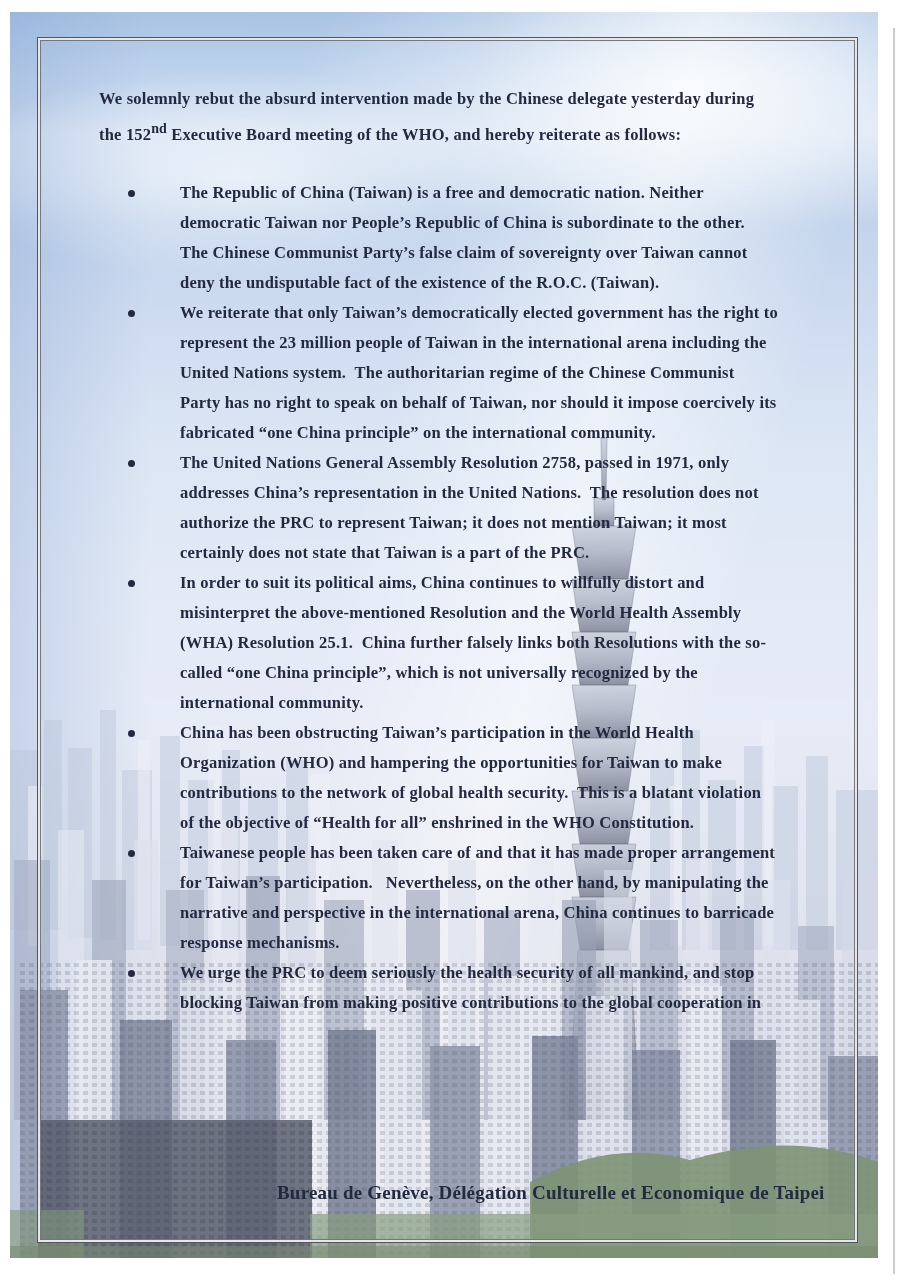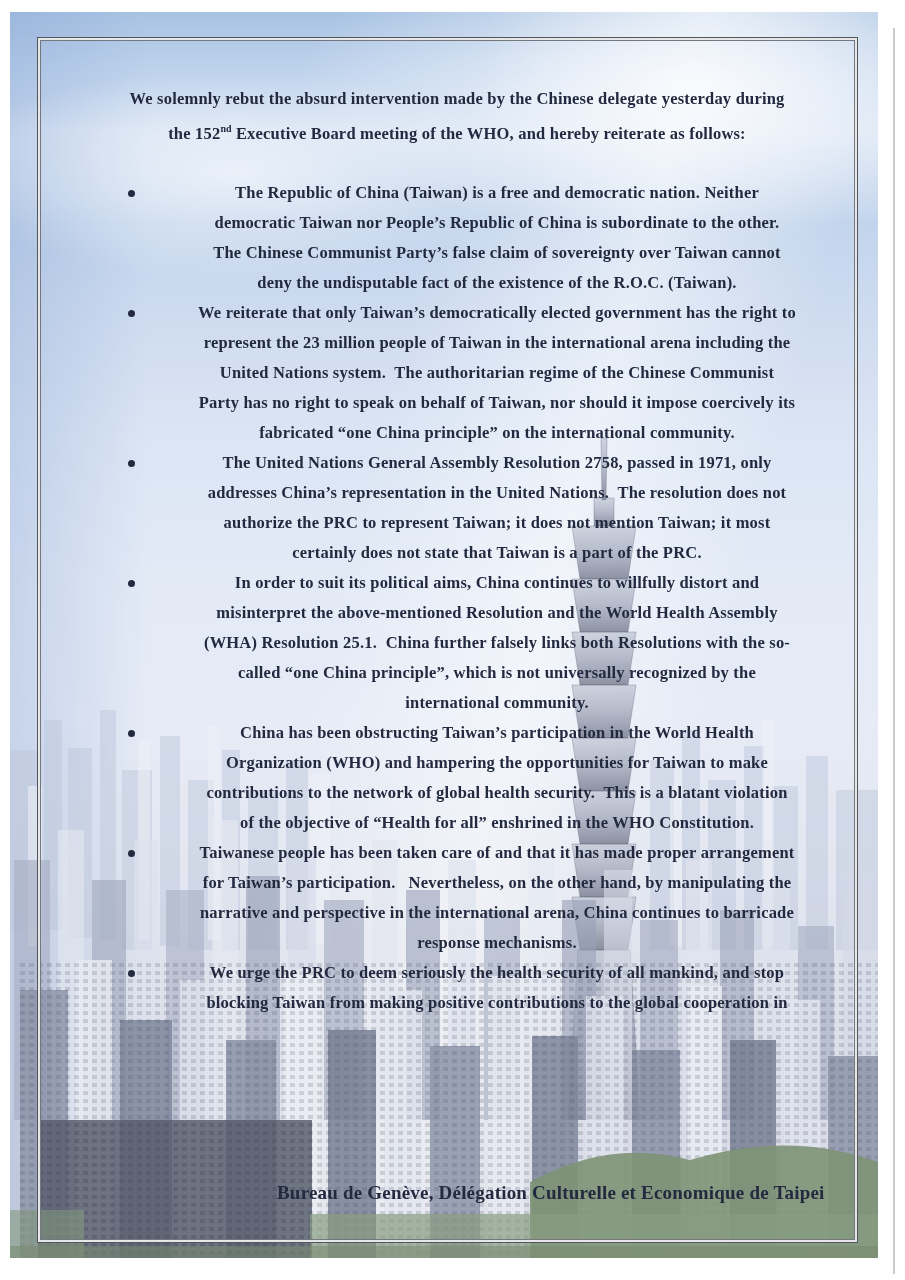--- a/index.html
+++ b/index.html
@@ -24,31 +24,31 @@
 
   
   .frame {
     position: absolute; left: 27px; top: 25px; right: 20px; bottom: 15px;
     border: 1px solid #54565c;
     box-shadow: inset 0 0 0 2px rgba(250,250,252,.85), inset 0 0 0 3px #74777e;
     z-index: 3;
   }
 
   .content { position: absolute; inset: 0; z-index: 4; color: #232a40; font-weight: bold; }
-  .line { height: 30px; line-height: 30px; white-space: pre; font-size: 16.5px; letter-spacing: .2px; text-align: center; }
+  .line { height: 30px; line-height: 30px; white-space: pre; font-size: 16.5px; letter-spacing: .2px; }
 
   .intro { position: absolute; left: 89px; top: 72px; width: 716px; }
-  .intro sup { font-size: 10px; vertical-align: 7px; letter-spacing: 0; font-family: Liberation Serif, serif; }
+  .intro sup { font-size: 14px; vertical-align: 7px; letter-spacing: 0; font-family: Liberation Serif, serif; }
 
   .bullet-list { position: absolute; left: 116px; top: 166px; width: 716px; list-style: none; }
   .bullet-item { display: flex; align-items: flex-start; }
   .dot { flex: none; width: 26px; height: 30px; position: relative; }
   .dot::before { content: ""; position: absolute; left: 2px; top: 12px; width: 7px; height: 7px;
                  border-radius: 50%; background: #232a40; }
-  .bullet-text { flex: 1; }
+  .bullet-text { flex: 1; margin-left: 28px; }
 
   .signature { position: absolute; left: 267px; top: 1166px; height: 30px; line-height: 30px;
                font-size: 19px; letter-spacing: .2px; white-space: pre; }
 
   .edge-shadow { position: absolute; left: 893px; top: 28px; width: 2px; height: 1246px;
                  background: #cbcbcb; }
 </style>
 </head>
 <body>
 

